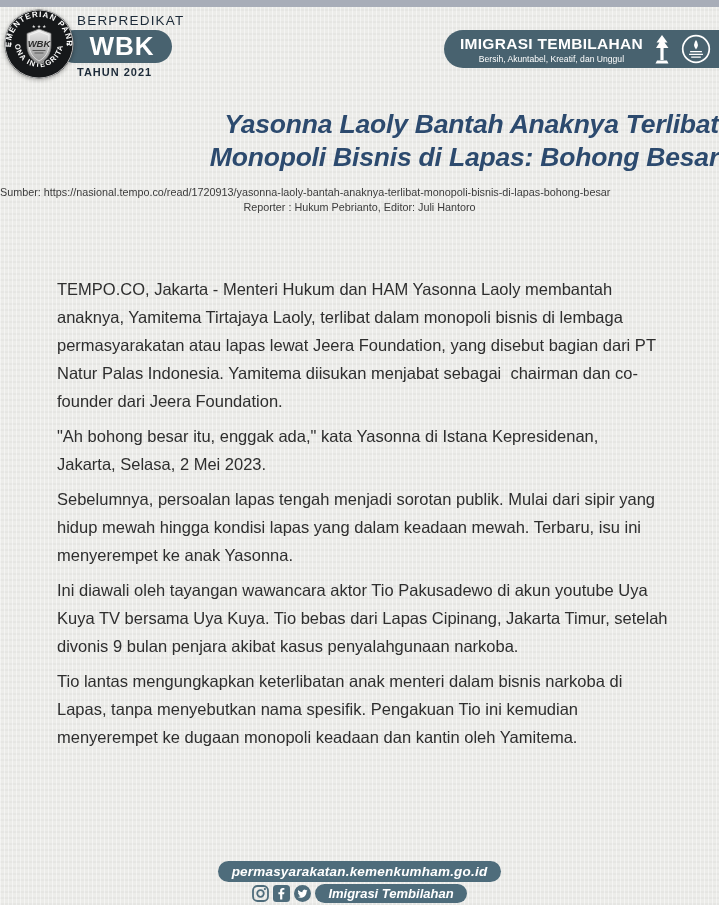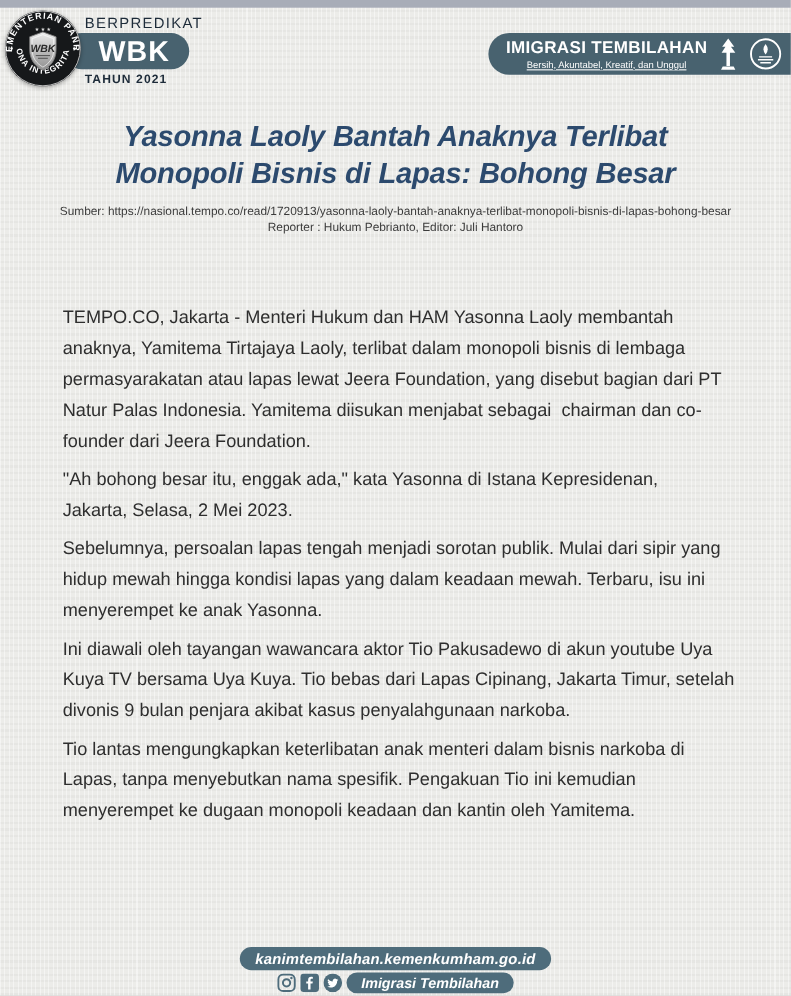--- a/index.html
+++ b/index.html
@@ -27,30 +27,30 @@
   .award-l3 { margin-left:19px; margin-top:3px; font-size:11px; font-weight:800; color:#1d2b39; letter-spacing:1px; }
 
   
   .office-pill {
     position:absolute; top:30px; right:0; height:38px; background:#48626f;
     border-radius:19px 0 0 19px; display:flex; align-items:center;
     padding:0 8px 0 16px; gap:7px; color:#fff; z-index:2;
   }
   .office-text { text-align:center; }
   .office-name { font-size:15.5px; font-weight:800; letter-spacing:.3px; white-space:nowrap; }
-  .office-motto { font-size:8.6px; margin-top:1px; white-space:nowrap;text-decoration:underline; }
+  .office-motto { font-size:8.6px; margin-top:1px; white-space:nowrap; }
   .imm-icon svg, .emb-icon svg { display:block; }
 
   
   main { position:absolute; top:108px; left:0; right:0; }
   h1 {
-    text-align:center; font-size:26.5px; font-weight:800; font-style:italic;
+    text-align:right; font-size:26.5px; font-weight:800; font-style:italic;
     color:#2c4a6e; line-height:1.24; letter-spacing:-.2px; white-space:pre-line;
   }
-  .source { margin-top:12px; text-align:center; font-size:10.8px; color:#3b3b3b; }
+  .source { margin-top:12px; font-size:10.8px; color:#3b3b3b; }
   .byline { margin-top:3px; text-align:center; font-size:10.8px; color:#3b3b3b; }
   .body-text { margin:62px 44px 0 57px; width:618px; font-size:16.5px; line-height:28px; color:#2e2e2e; }
   .para { margin:0 0 7px 0; white-space:pre-wrap; }
 
   .page-label {
     position:absolute; top:792px; right:126px; font-size:25px; font-weight:800;
     font-style:italic; color:#4d6b7a; letter-spacing:.5px;
   }
 
   
@@ -143,21 +143,21 @@
 Jakarta, Selasa, 2 Mei 2023.</p>
       <p class="para">Sebelumnya, persoalan lapas tengah menjadi sorotan publik. Mulai dari sipir yang hidup mewah hingga kondisi lapas yang dalam keadaan mewah. Terbaru, isu ini menyerempet ke anak Yasonna.</p>
       <p class="para">Ini diawali oleh tayangan wawancara aktor Tio Pakusadewo di akun youtube Uya Kuya TV bersama Uya Kuya. Tio bebas dari Lapas Cipinang, Jakarta Timur, setelah divonis 9 bulan penjara akibat kasus penyalahgunaan narkoba.</p>
       <p class="para">Tio lantas mengungkapkan keterlibatan anak menteri dalam bisnis narkoba di Lapas, tanpa menyebutkan nama spesifik. Pengakuan Tio ini kemudian menyerempet ke dugaan monopoli keadaan dan kantin oleh Yamitema.</p>
     </div>
   </main>
 
 
   <footer>
     <div class="web-pill">
-      <span>kanimtembilahan.kemenkumham.go.id</span>
+      <span>permasyarakatan.kemenkumham.go.id</span>
     </div>
     <div class="social-row">
       <span class="s-icon">
         <svg width="17" height="17" viewBox="0 0 17 17">
           <rect x="1" y="1" width="15" height="15" rx="4.5" fill="none" stroke="#4e6c7b" stroke-width="1.8"></rect>
           <circle cx="8.5" cy="8.5" r="3.3" fill="none" stroke="#4e6c7b" stroke-width="1.8"></circle>
           <circle cx="12.9" cy="4.1" r="1.1" fill="#4e6c7b"></circle>
         </svg>
       </span>
       <span class="s-icon">

